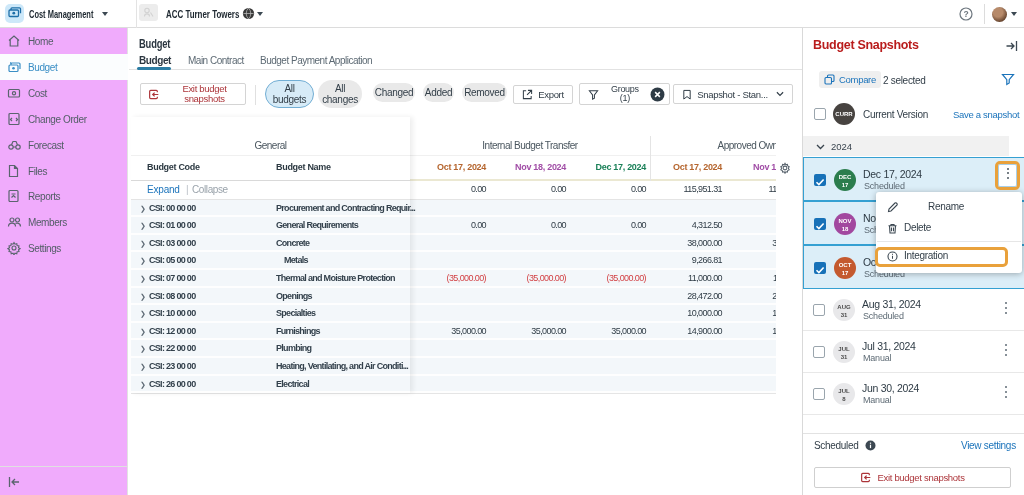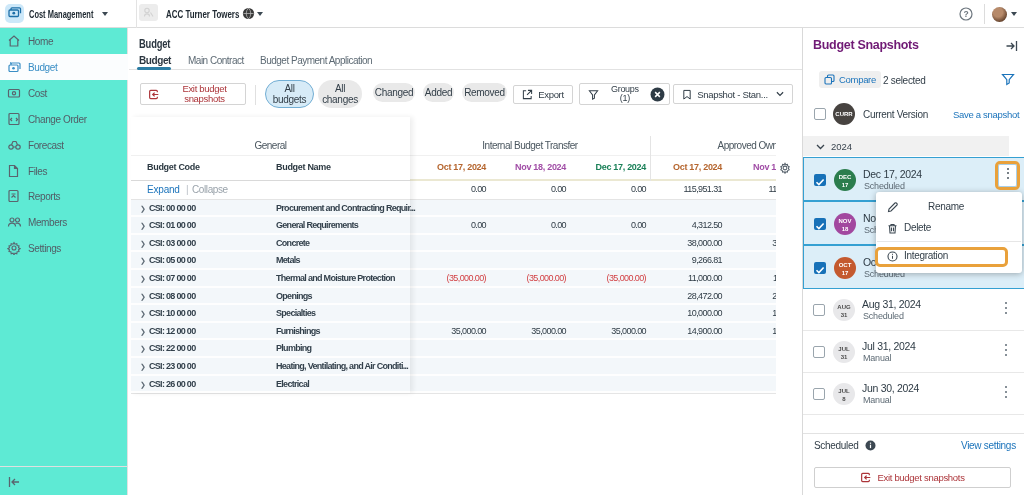--- a/index.html
+++ b/index.html
@@ -6,21 +6,21 @@
   html,body { width:1024px; height:495px; overflow:hidden; }
   body { -webkit-font-smoothing:antialiased; font-family:"Liberation Sans", sans-serif; color:#2e3b45; background:#fff; position:relative; }
   span, div { white-space:nowrap; }
 
   
   #topbar { position:absolute; left:0; top:0; width:1024px; height:28px; background:#fff; border-bottom:1px solid #dcdcdc; z-index:30; }
   .tbname { position:absolute; top:8px; font-size:11.5px; font-weight:bold; color:#212b33; transform-origin:left center; }
   .caret { position:absolute; width:0; height:0; border-left:3.5px solid transparent; border-right:3.5px solid transparent; border-top:4.5px solid #3c4852; }
 
   
-  #sidebar { position:absolute; left:0; top:28px; width:128px; height:467px; background:#5eead4; border-right:1px solid #e2e2e2; z-index:20; }
+  #sidebar { position:absolute; left:0; top:28px; width:128px; height:467px; background:#f0abfc; border-right:1px solid #e2e2e2; z-index:20; }
   .sbitem { position:absolute; left:0; width:128px; height:26px; font-size:10px; letter-spacing:-0.4px; color:#525d66; }
   .sbitem svg { position:absolute; left:7px; top:6px; }
   .sbitem span { position:absolute; left:28px; top:8px; }
   .sbitem.sel { color:#3a8ec5; background:#fbfdfe; }
 
   
   #main { position:absolute; left:129px; top:28px; width:673px; height:467px; background:#fff; }
   #mainwhite { position:absolute; left:0; top:0; width:673px; height:84px; background:#fff; }
   #pgtitle { position:absolute; left:10px; top:9px; font-size:12px; font-weight:bold; letter-spacing:-0.2px; color:#2b3640; transform:scaleX(0.78); transform-origin:left center; }
   .tab { position:absolute; top:27px; font-size:10px; letter-spacing:-0.5px; color:#5d6a74; }
@@ -243,21 +243,21 @@
           <span class="rname" style="left:145px;">General Requirements</span>
         </div>
         <div class="row" style="top:117.8px;">
           <span class="chev">❯</span>
           <span class="rname" style="left:18px;">CSI: 03 00 00</span>
           <span class="rname" style="left:145px;">Concrete</span>
         </div>
         <div class="row" style="top:135.4px;">
           <span class="chev">❯</span>
           <span class="rname" style="left:18px;">CSI: 05 00 00</span>
-          <span class="rname" style="left:145px;">Metals</span>
+          <span class="rname" style="left:153px;">Metals</span>
         </div>
         <div class="row" style="top:153px;">
           <span class="chev">❯</span>
           <span class="rname" style="left:18px;">CSI: 07 00 00</span>
           <span class="rname" style="left:145px;">Thermal and Moisture Protection</span>
         </div>
         <div class="row" style="top:170.6px;">
           <span class="chev">❯</span>
           <span class="rname" style="left:18px;">CSI: 08 00 00</span>
           <span class="rname" style="left:145px;">Openings</span>
@@ -387,21 +387,21 @@
         </div>
     </div>
   </div>
   <svg style="position:absolute;left:650px;top:134px;" width="12" height="12" viewBox="0 0 14 14" fill="none" stroke="#55606a" stroke-width="1.2">
       <circle cx="7" cy="7" r="2.2"></circle>
       <path d="M7 1.5 l.9 1.7 1.9-.4 .4 1.9 1.7.9 -1 1.7 1 1.7 -1.7.9 -.4 1.9 -1.9-.4 -.9 1.7 -.9-1.7 -1.9.4 -.4-1.9 -1.7-.9 1-1.7 -1-1.7 1.7-.9 .4-1.9 1.9.4 z"></path>
     </svg>
 </div>
 
 <div id="panel">
-  <div style="position:absolute;left:10px;top:10px;font-size:12.5px;font-weight:bold;letter-spacing:-0.3px;color:#701a75;">Budget Snapshots</div>
+  <div style="position:absolute;left:10px;top:10px;font-size:12.5px;font-weight:bold;letter-spacing:-0.3px;color:#b91c1c;">Budget Snapshots</div>
   <svg style="position:absolute;left:202px;top:12px;" width="13" height="12" viewBox="0 0 13 12" fill="none" stroke="#3c4852" stroke-width="1.3">
       <path d="M11.5 1 v10 M1.5 6 h7 M6 3 l3 3 -3 3"></path>
     </svg>
   <div style="position:absolute;left:16px;top:43px;width:62px;height:17px;background:#efefef;border-radius:3px;display:flex;align-items:center;justify-content:center;font-size:9.5px;letter-spacing:-0.3px;color:#1c74bb;">
     <svg width="11" height="11" viewBox="0 0 11 11" fill="none" stroke="#1c74bb" stroke-width="1.1" style="margin-right:4px;">
         <rect x="3.5" y="1" width="6.5" height="6.5" rx="1"></rect>
         <rect x="1" y="3.5" width="6.5" height="6.5" rx="1" fill="#efefef"></rect>
       </svg>
     Compare
   </div>

